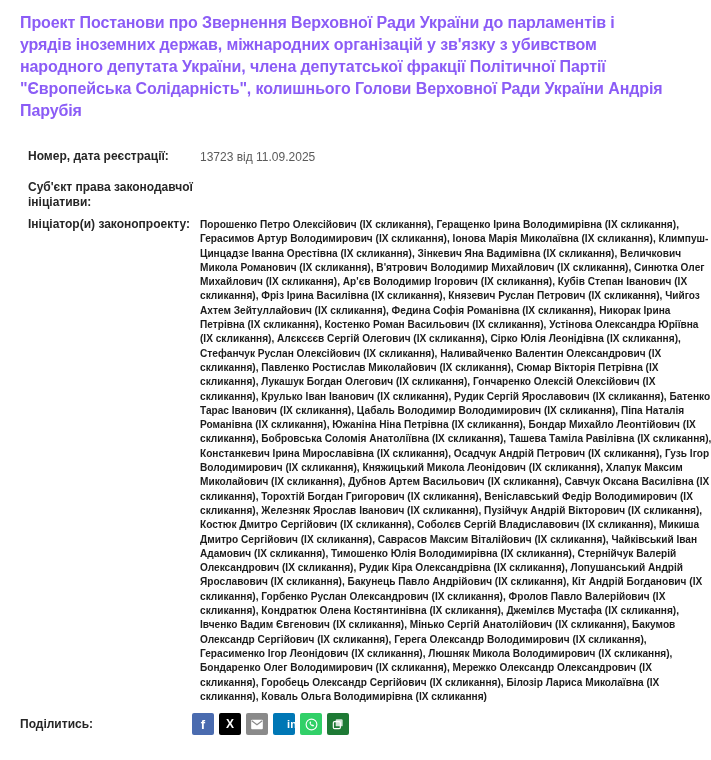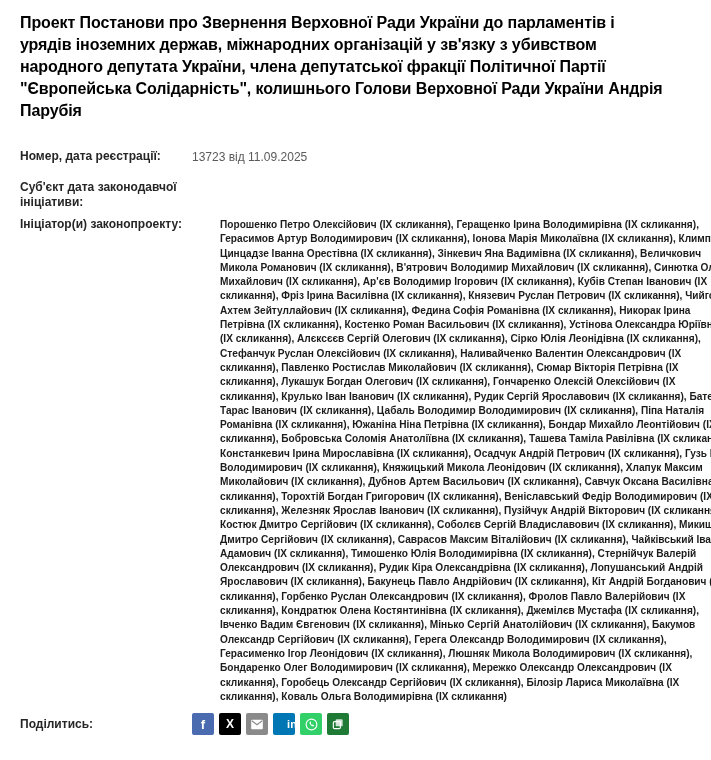--- a/index.html
+++ b/index.html
@@ -5,43 +5,43 @@
   * { box-sizing: border-box; margin: 0; padding: 0; }
   html, body { width: 711px; height: 760px; overflow: hidden; background: #ffffff; }
   body { font-family: "Liberation Sans", sans-serif; color: #1c1c1c; }
   .page { padding: 12px 19px 0 20px; width: 711px; }
 
   h1.bill-title {
     width: 644px;
     font-size: 16px;
     line-height: 22px;
     font-weight: 700;
-    color: #000000;
+    color: #8b5cf6;
     letter-spacing: -0.1px;
     margin-bottom: 27px;
   }
 
-  .meta-row { display: flex; align-items: flex-start; margin-bottom: 5px; }
+  .meta-row { display: flex; align-items: flex-start; margin-bottom: 5px; margin-left: 8px; }
   .meta-label {
     flex: 0 0 172px;
     padding-right: 6px;
     font-size: 12px;
     line-height: 15px;
     font-weight: 700;
     color: #262626;
   }
   .meta-value {
     flex: 1 1 auto;
     font-size: 12px;
     line-height: 15px;
     font-weight: 400;
     color: #5a5a5a;
     padding-top: 0.5px;
   }
-  .meta-row.initiators-row { margin-top: 7px; margin-bottom: 8px; gap: 28px; }
+  .meta-row.initiators-row { margin-top: 7px; margin-bottom: 8px; }
   .initiators-text {
     width: 582px;
     transform: scaleX(0.88);
     transform-origin: 0 0;
     font-size: 11.5px;
     line-height: 14.3px;
     font-weight: 700;
     color: #1c1c1c;
   }
 
@@ -79,21 +79,21 @@
   <div class="meta">
     <div class="meta-row">
       <div class="meta-label">Номер, дата реєстрації:</div>
       <div class="meta-value">13723 від 11.09.2025</div>
     </div>
     <div class="meta-row">
     </div>
     <div class="meta-row">
     </div>
     <div class="meta-row">
-      <div class="meta-label">Суб'єкт дата законодавчої ініціативи:</div>
+      <div class="meta-label">Суб'єкт права законодавчої ініціативи:</div>
     </div>
     <div class="meta-row initiators-row">
       <div class="meta-label">Ініціатор(и) законопроекту:</div>
       <div class="meta-value">
         <div class="initiators-text">Порошенко Петро Олексійович (IX скликання), Геращенко Ірина Володимирівна (IX скликання), Герасимов Артур Володимирович (IX скликання), Іонова Марія Миколаївна (IX скликання), Климпуш-Цинцадзе Іванна Орестівна (IX скликання), Зінкевич Яна Вадимівна (IX скликання), Величкович Микола Романович (IX скликання), В'ятрович Володимир Михайлович (IX скликання), Синютка Олег Михайлович (IX скликання), Ар'єв Володимир Ігорович (IX скликання), Кубів Степан Іванович (IX скликання), Фріз Ірина Василівна (IX скликання), Князевич Руслан Петрович (IX скликання), Чийгоз Ахтем Зейтуллайович (IX скликання), Федина Софія Романівна (IX скликання), Никорак Ірина Петрівна (IX скликання), Костенко Роман Васильович (IX скликання), Устінова Олександра Юріївна (IX скликання), Алєксєєв Сергій Олегович (IX скликання), Сірко Юлія Леонідівна (IX скликання), Стефанчук Руслан Олексійович (IX скликання), Наливайченко Валентин Олександрович (IX скликання), Павленко Ростислав Миколайович (IX скликання), Сюмар Вікторія Петрівна (IX скликання), Лукашук Богдан Олегович (IX скликання), Гончаренко Олексій Олексійович (IX скликання), Крулько Іван Іванович (IX скликання), Рудик Сергій Ярославович (IX скликання), Батенко Тарас Іванович (IX скликання), Цабаль Володимир Володимирович (IX скликання), Піпа Наталія Романівна (IX скликання), Южаніна Ніна Петрівна (IX скликання), Бондар Михайло Леонтійович (IX скликання), Бобровська Соломія Анатоліївна (IX скликання), Ташева Таміла Равілівна (IX скликання), Констанкевич Ірина Мирославівна (IX скликання), Осадчук Андрій Петрович (IX скликання), Гузь Ігор Володимирович (IX скликання), Княжицький Микола Леонідович (IX скликання), Хлапук Максим Миколайович (IX скликання), Дубнов Артем Васильович (IX скликання), Савчук Оксана Василівна (IX скликання), Торохтій Богдан Григорович (IX скликання), Веніславський Федір Володимирович (IX скликання), Железняк Ярослав Іванович (IX скликання), Пузійчук Андрій Вікторович (IX скликання), Костюк Дмитро Сергійович (IX скликання), Соболєв Сергій Владиславович (IX скликання), Микиша Дмитро Сергійович (IX скликання), Саврасов Максим Віталійович (IX скликання), Чайківський Іван Адамович (IX скликання), Тимошенко Юлія Володимирівна (IX скликання), Стернійчук Валерій Олександрович (IX скликання), Рудик Кіра Олександрівна (IX скликання), Лопушанський Андрій Ярославович (IX скликання), Бакунець Павло Андрійович (IX скликання), Кіт Андрій Богданович (IX скликання), Горбенко Руслан Олександрович (IX скликання), Фролов Павло Валерійович (IX скликання), Кондратюк Олена Костянтинівна (IX скликання), Джемілєв Мустафа (IX скликання), Івченко Вадим Євгенович (IX скликання), Мінько Сергій Анатолійович (IX скликання), Бакумов Олександр Сергійович (IX скликання), Герега Олександр Володимирович (IX скликання), Герасименко Ігор Леонідович (IX скликання), Люшняк Микола Володимирович (IX скликання), Бондаренко Олег Володимирович (IX скликання), Мережко Олександр Олександрович (IX скликання), Горобець Олександр Сергійович (IX скликання), Білозір Лариса Миколаївна (IX скликання), Коваль Ольга Володимирівна (IX скликання)</div>
       </div>
     </div>
   </div>
 
   <div class="share-row">

